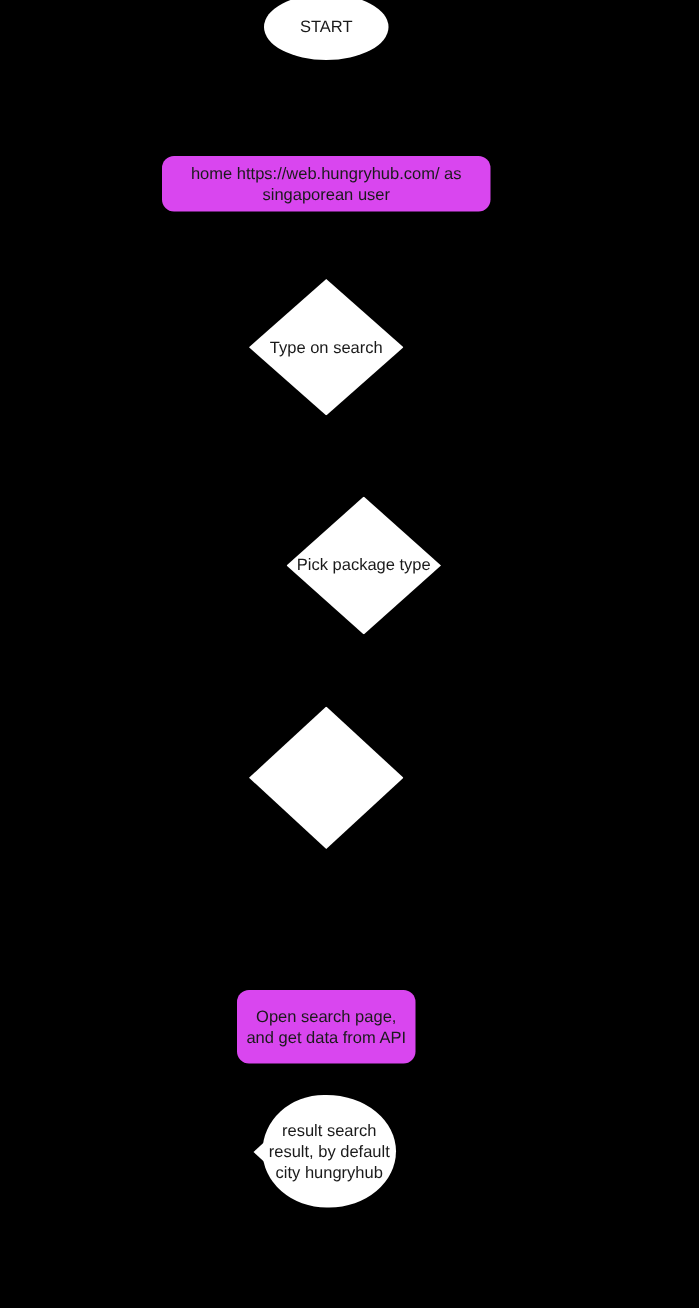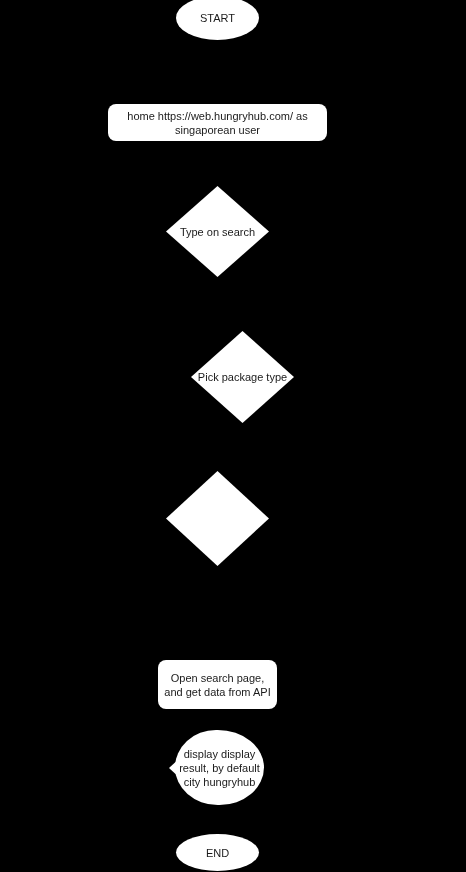--- a/index.html
+++ b/index.html
@@ -39,21 +39,21 @@
     background: #ffffff;
     border-radius: 50%;
     display: flex;
     align-items: center;
     justify-content: center;
   }
 
   
   .node-rect {
     position: absolute;
-    background: #ffffff;
+    background: #d946ef;
     border-radius: 8px;
     display: flex;
     align-items: center;
     justify-content: center;
   }
   .node-rect .node-label {
     white-space: normal;
   }
 
   
@@ -156,23 +156,20 @@
     <span class="node-label">
       <span>Open search page,</span><br>
       <span>and get data from API</span>
     </span>
   </div>
 
   <div class="node-blob" style="left:175px; top:730px; width:89px; height:75px;">
     <div class="blob-point"></div>
     <div class="blob-shape"></div>
     <span class="node-label">
-      <span>display display</span><br>
+      <span>result search</span><br>
       <span>result, by default</span><br>
       <span>city hungryhub</span>
     </span>
   </div>
 
-  <div class="node-ellipse" style="left:176px; top:834px; width:83px; height:37px;">
-    <span class="node-label">END</span>
-  </div>
 
 </div>
 
 </body></html>

